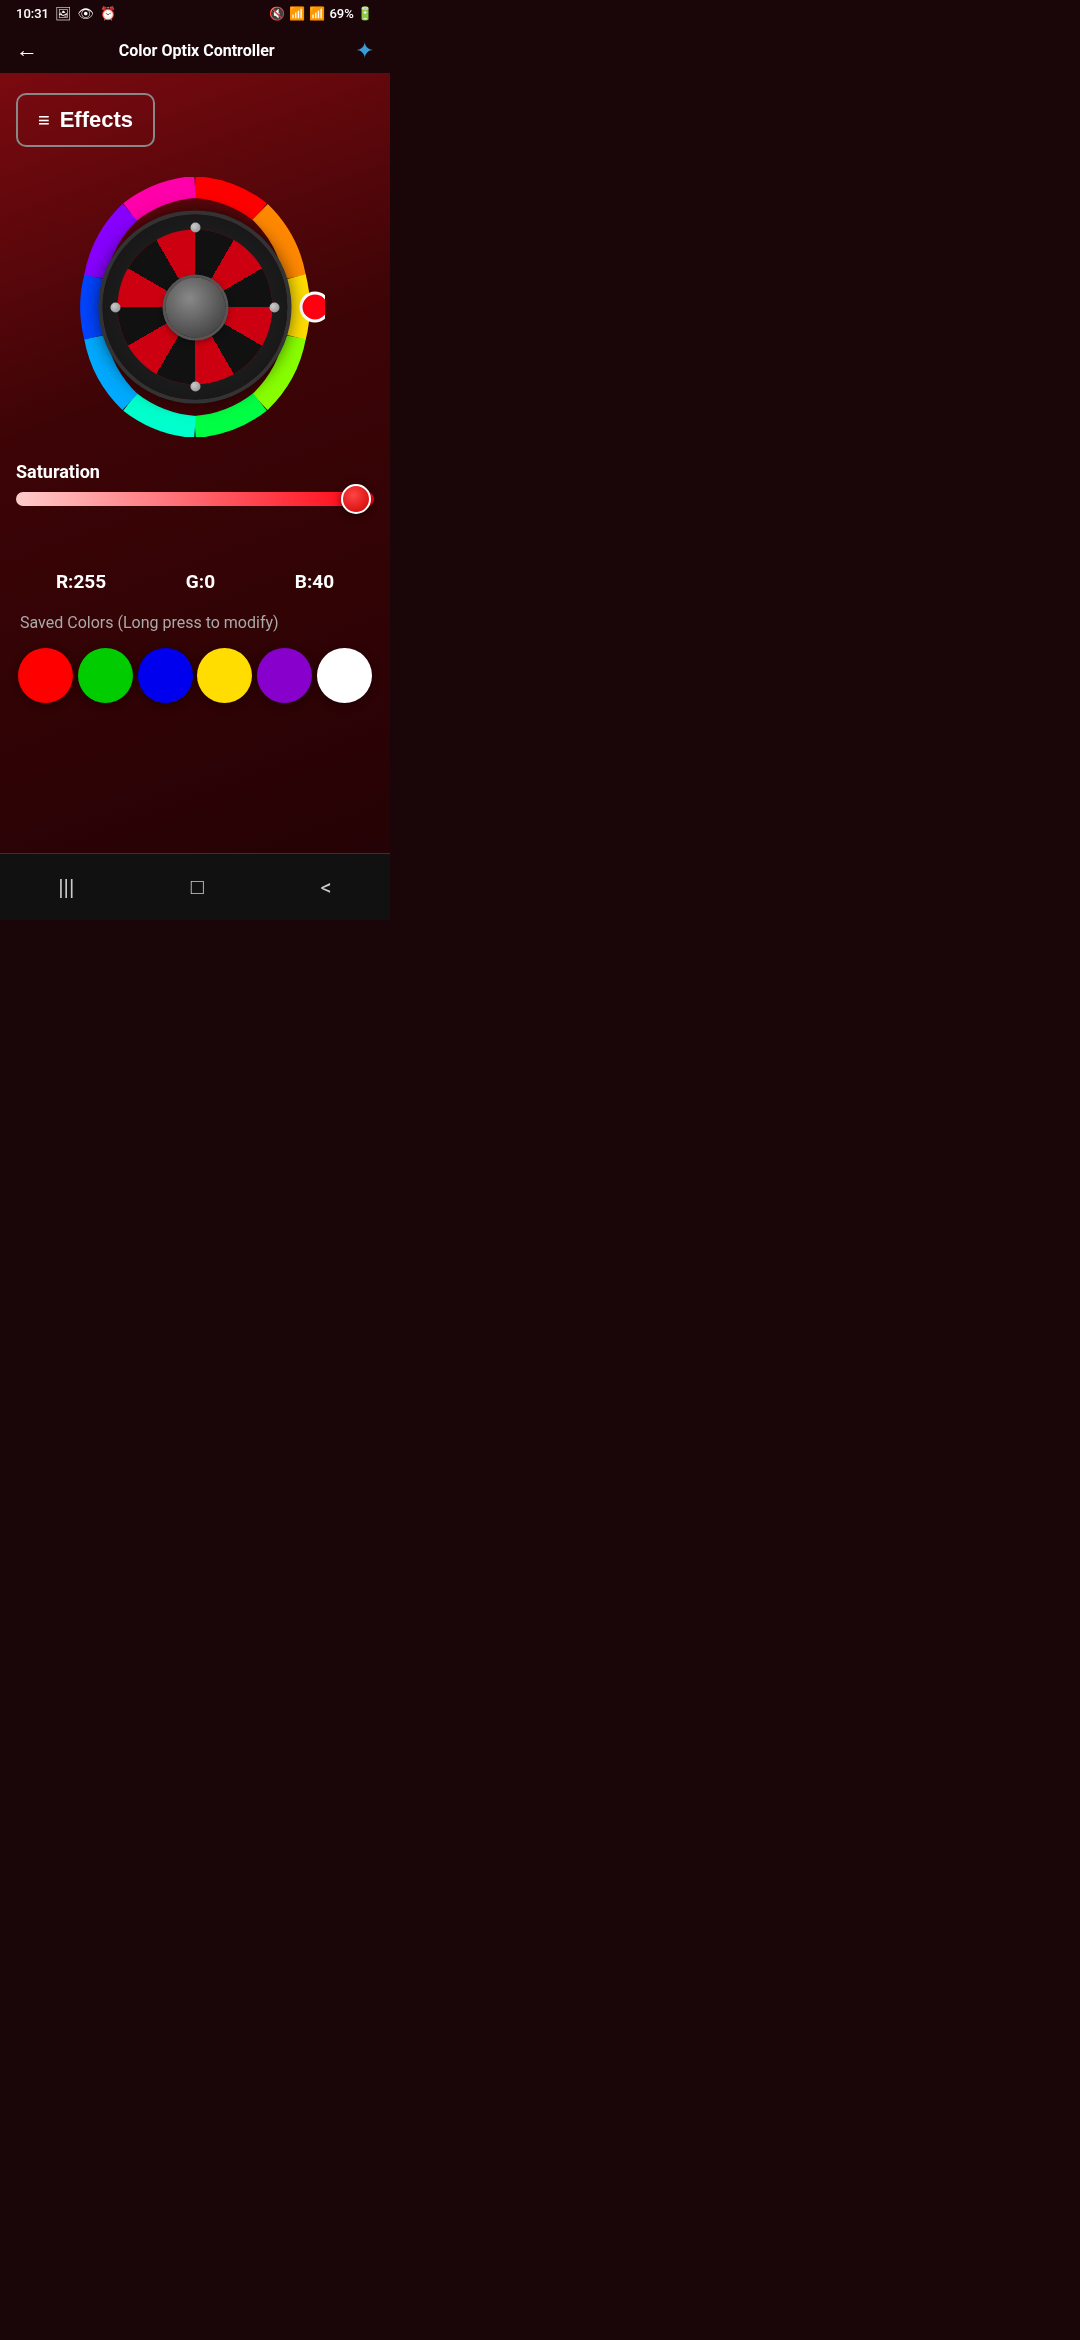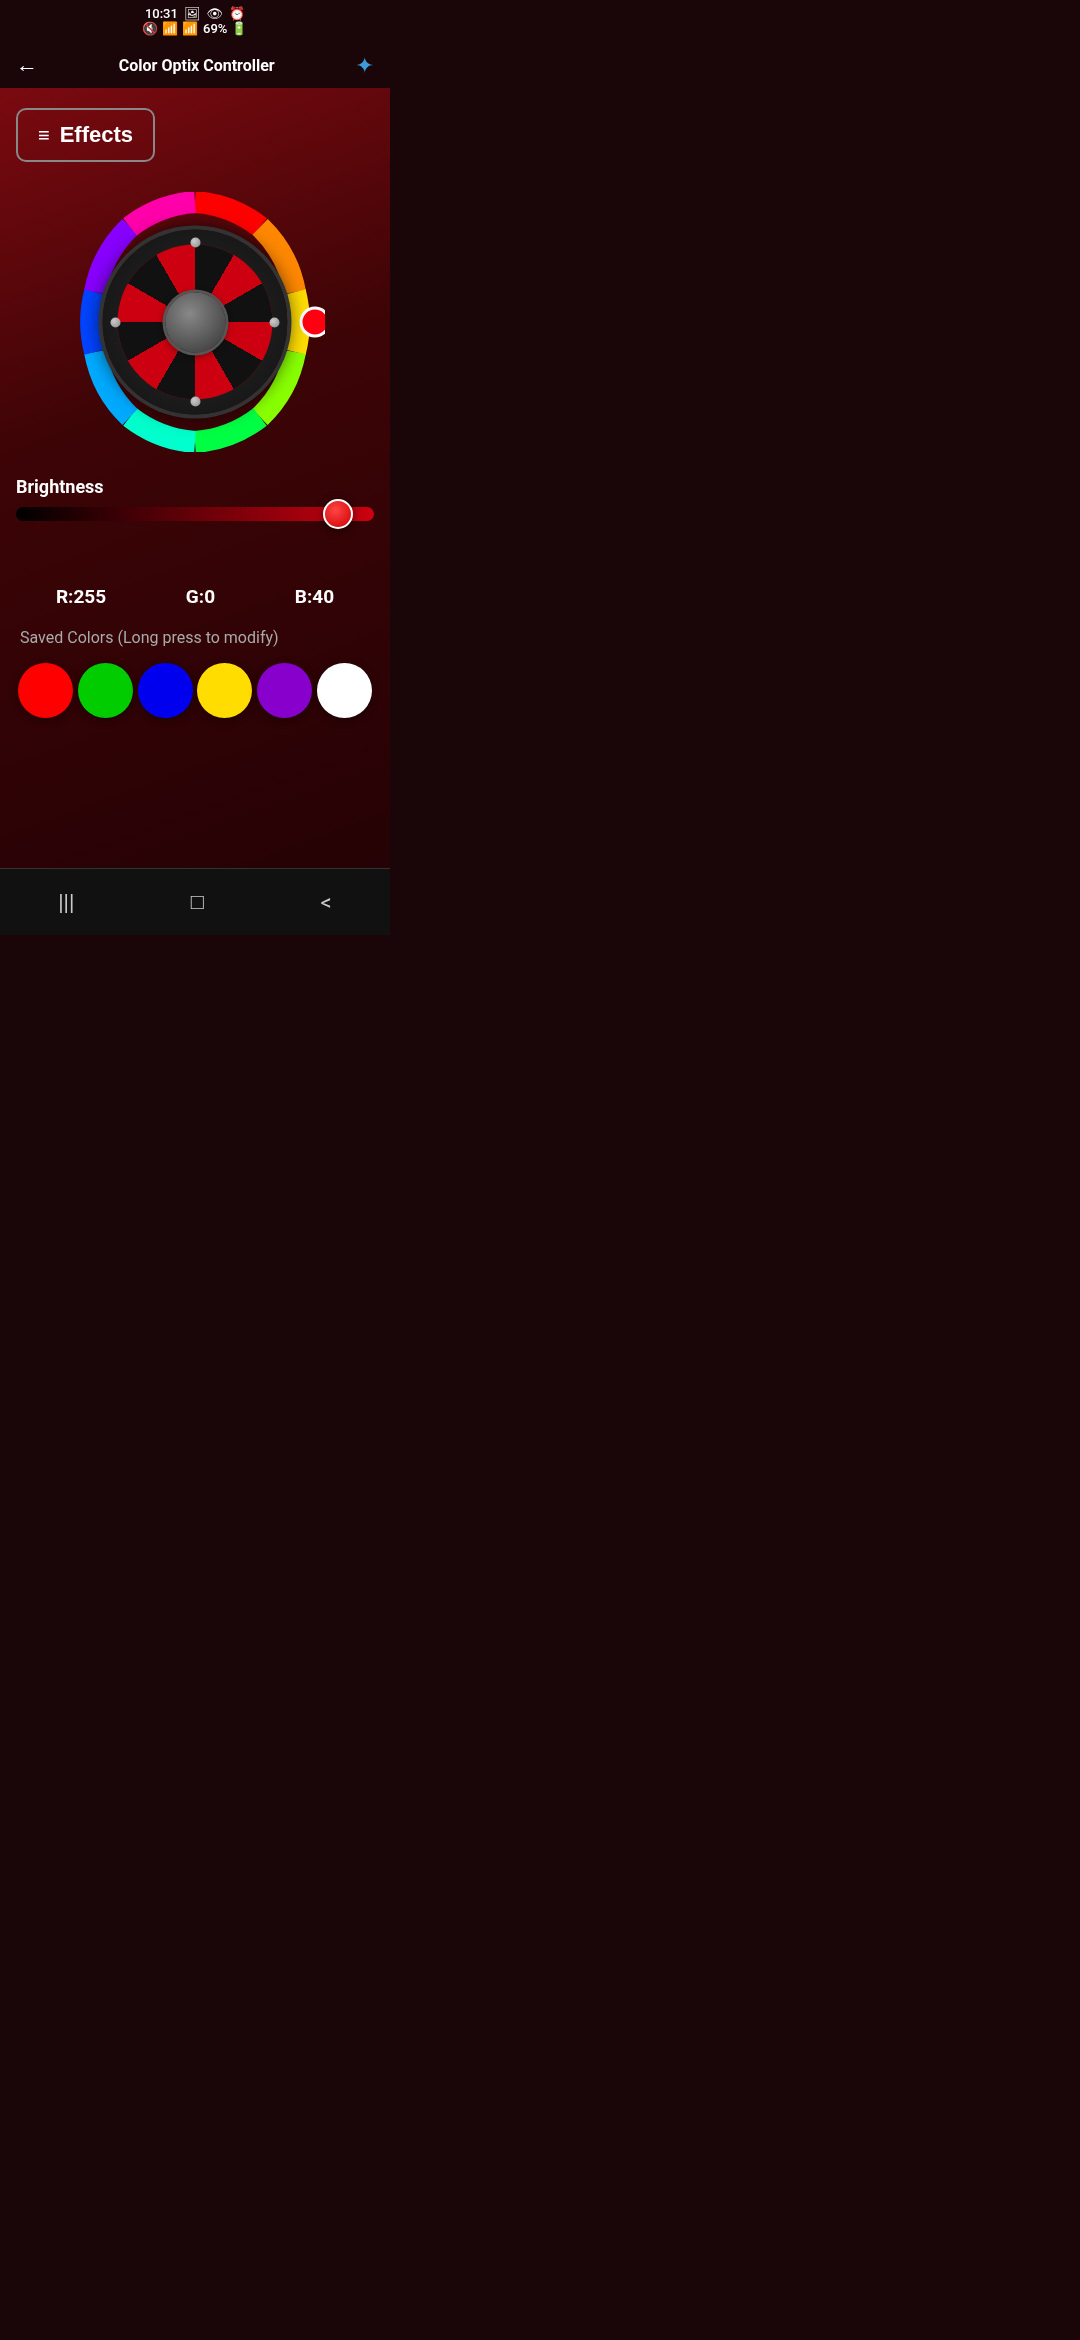--- a/index.html
+++ b/index.html
@@ -16,21 +16,20 @@
 
     
     .status-bar {
       background: #1a0608;
       display: flex;
       justify-content: space-between;
       align-items: center;
       padding: 6px 16px;
       font-size: 13px;
       font-weight: 500;
-      flex-direction: column;
     }
     .status-left { display: flex; align-items: center; gap: 6px; }
     .status-right { display: flex; align-items: center; gap: 4px; }
 
     
     .top-bar {
       background: #1a0608;
       display: flex;
       align-items: center;
       padding: 10px 16px;
@@ -328,28 +327,28 @@
         <div class="screw" style="bottom:8px; left:50%; transform:translateX(-50%);"></div>
         <div class="screw" style="left:8px; top:50%; transform:translateY(-50%);"></div>
         <div class="screw" style="right:8px; top:50%; transform:translateY(-50%);"></div>
 
         <div class="speaker-center"></div>
       </div>
     </div>
   </div>
 
   
-
-  
   <div class="slider-section">
-    <div class="slider-label">Brightness</div>
-    <div class="slider-track brightness-track">
-      <div class="slider-thumb" style="left: calc(90% - 15px);"></div>
-    </div>
-  </div>
+    <div class="slider-label">Saturation</div>
+    <div class="slider-track saturation-track">
+      <div class="slider-thumb" style="left: calc(95% - 15px);"></div>
+    </div>
+  </div>
+
+  
 
   
   <div class="rgb-values">
     <div class="rgb-val">
       <span>R:</span><span>255</span>
     </div>
     <div class="rgb-val">
       <span>G:</span><span>0</span>
     </div>
     <div class="rgb-val">

